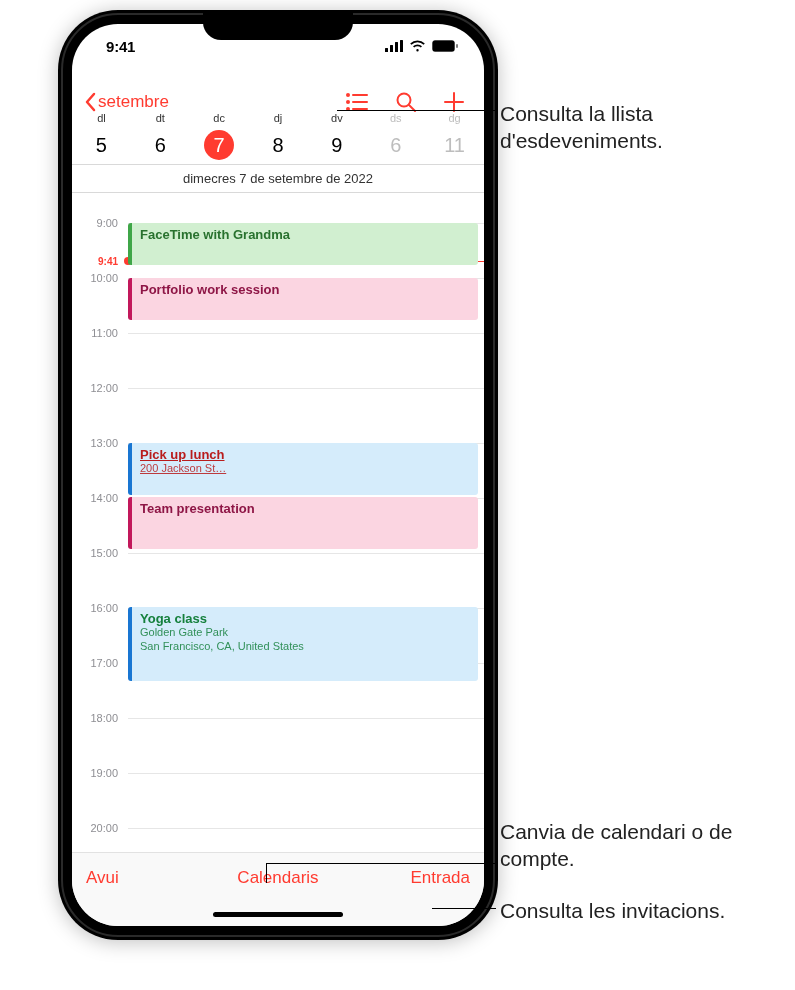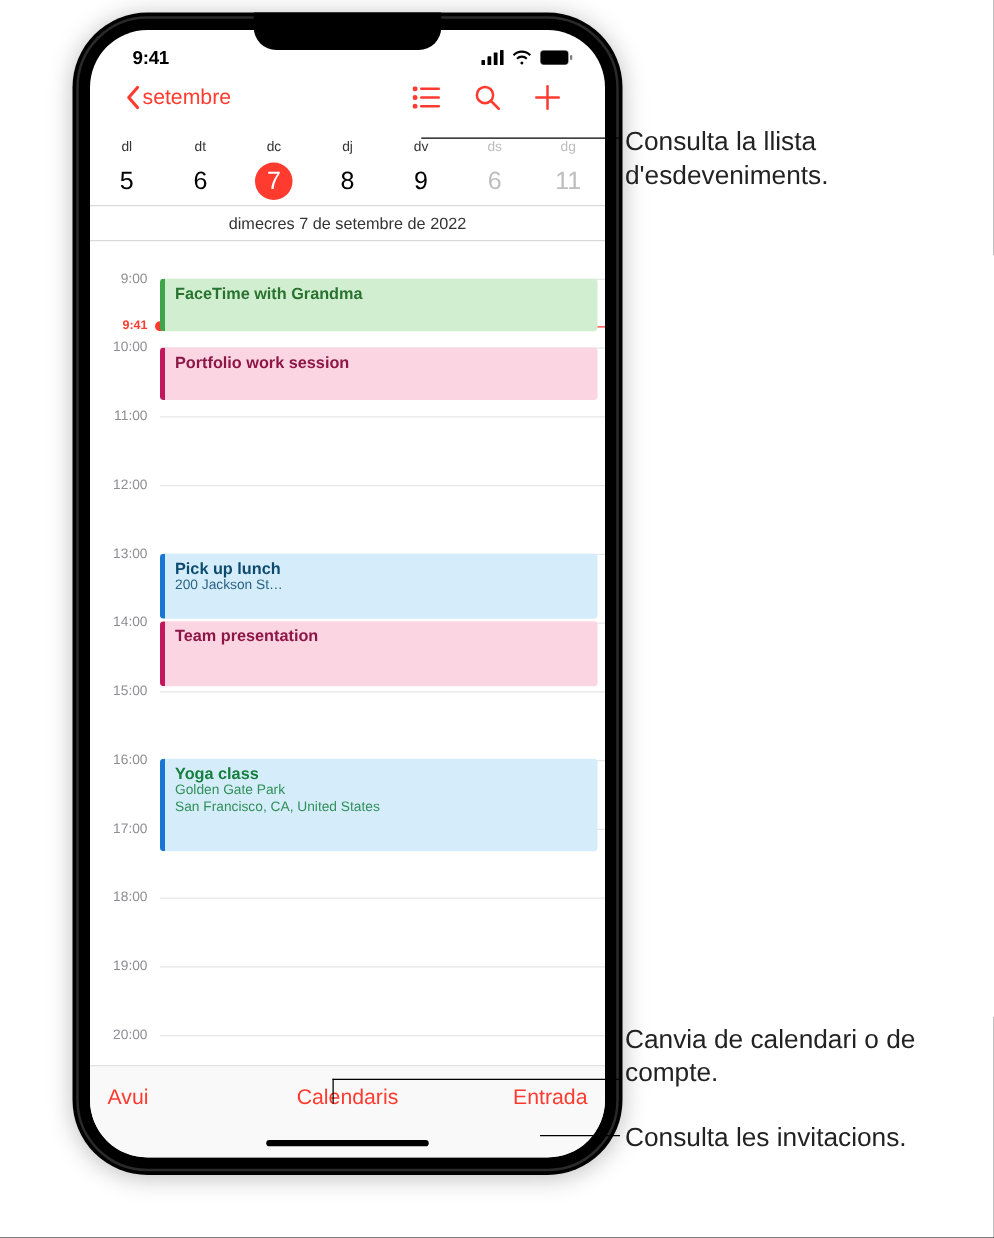--- a/index.html
+++ b/index.html
@@ -67,23 +67,23 @@
     font-weight: 600;
     letter-spacing: -0.2px;
   }
   .status-icons { display: flex; gap: 6px; align-items: center; }
   .status-icons svg { display:block; }
 
   
   .navbar {
     height: 44px;
     display: flex;
-    align-items: flex-start;
+    align-items: flex-end;
     justify-content: space-between;
-    padding: 0 28px;
+    padding: 0 12px;
   }
   .nav-left { display: flex; align-items: center; color: #ff3b30; font-size: 17px; }
   .nav-left svg { margin-right: 2px; }
   .nav-right { display: flex; gap: 28px; align-items: center; padding-right: 8px; }
   .nav-icon { color: #ff3b30; display:flex; align-items:center; justify-content:center; }
 
   
   .week-row {
     display: flex;
     text-align: center;
@@ -325,21 +325,21 @@
           <div class="now-indicator" style="top: 67.5833px;">
             <div class="now-dot"></div>
           </div>
           <div class="now-label" style="top: 67.5833px;">9:41</div>
           <div class="event" style="top: 30px; height: 42px; background: rgb(209, 239, 208); border-color: rgb(63, 166, 72); color: rgb(41, 114, 47);">
             <div class="title">FaceTime with Grandma</div>
           </div>
           <div class="event" style="top: 85px; height: 42px; background: rgb(251, 213, 225); border-color: rgb(194, 24, 91); color: rgb(142, 22, 70);">
             <div class="title">Portfolio work session</div>
           </div>
-          <div class="event" style="top: 250px; height: 52px; background: rgb(213, 236, 251); border-color: rgb(25, 118, 210); color: #0c4a6e;">
+          <div class="event" style="top: 250px; height: 52px; background: rgb(213, 236, 251); border-color: rgb(25, 118, 210); color: #b91c1c; text-decoration: underline;">
             <div class="title">Pick up lunch</div>
             <div class="sub">200 Jackson St…</div>
           </div>
           <div class="event" style="top: 304px; height: 52px; background: rgb(251, 213, 225); border-color: rgb(194, 24, 91); color: rgb(142, 22, 70);">
             <div class="title">Team presentation</div>
           </div>
           <div class="event" style="top: 414px; height: 74px; background: rgb(213, 236, 251); border-color: rgb(25, 118, 210); color: #15803d;">
             <div class="title">Yoga class</div>
             <div class="sub">Golden Gate Park</div>
             <div class="sub">San Francisco, CA, United States</div>

